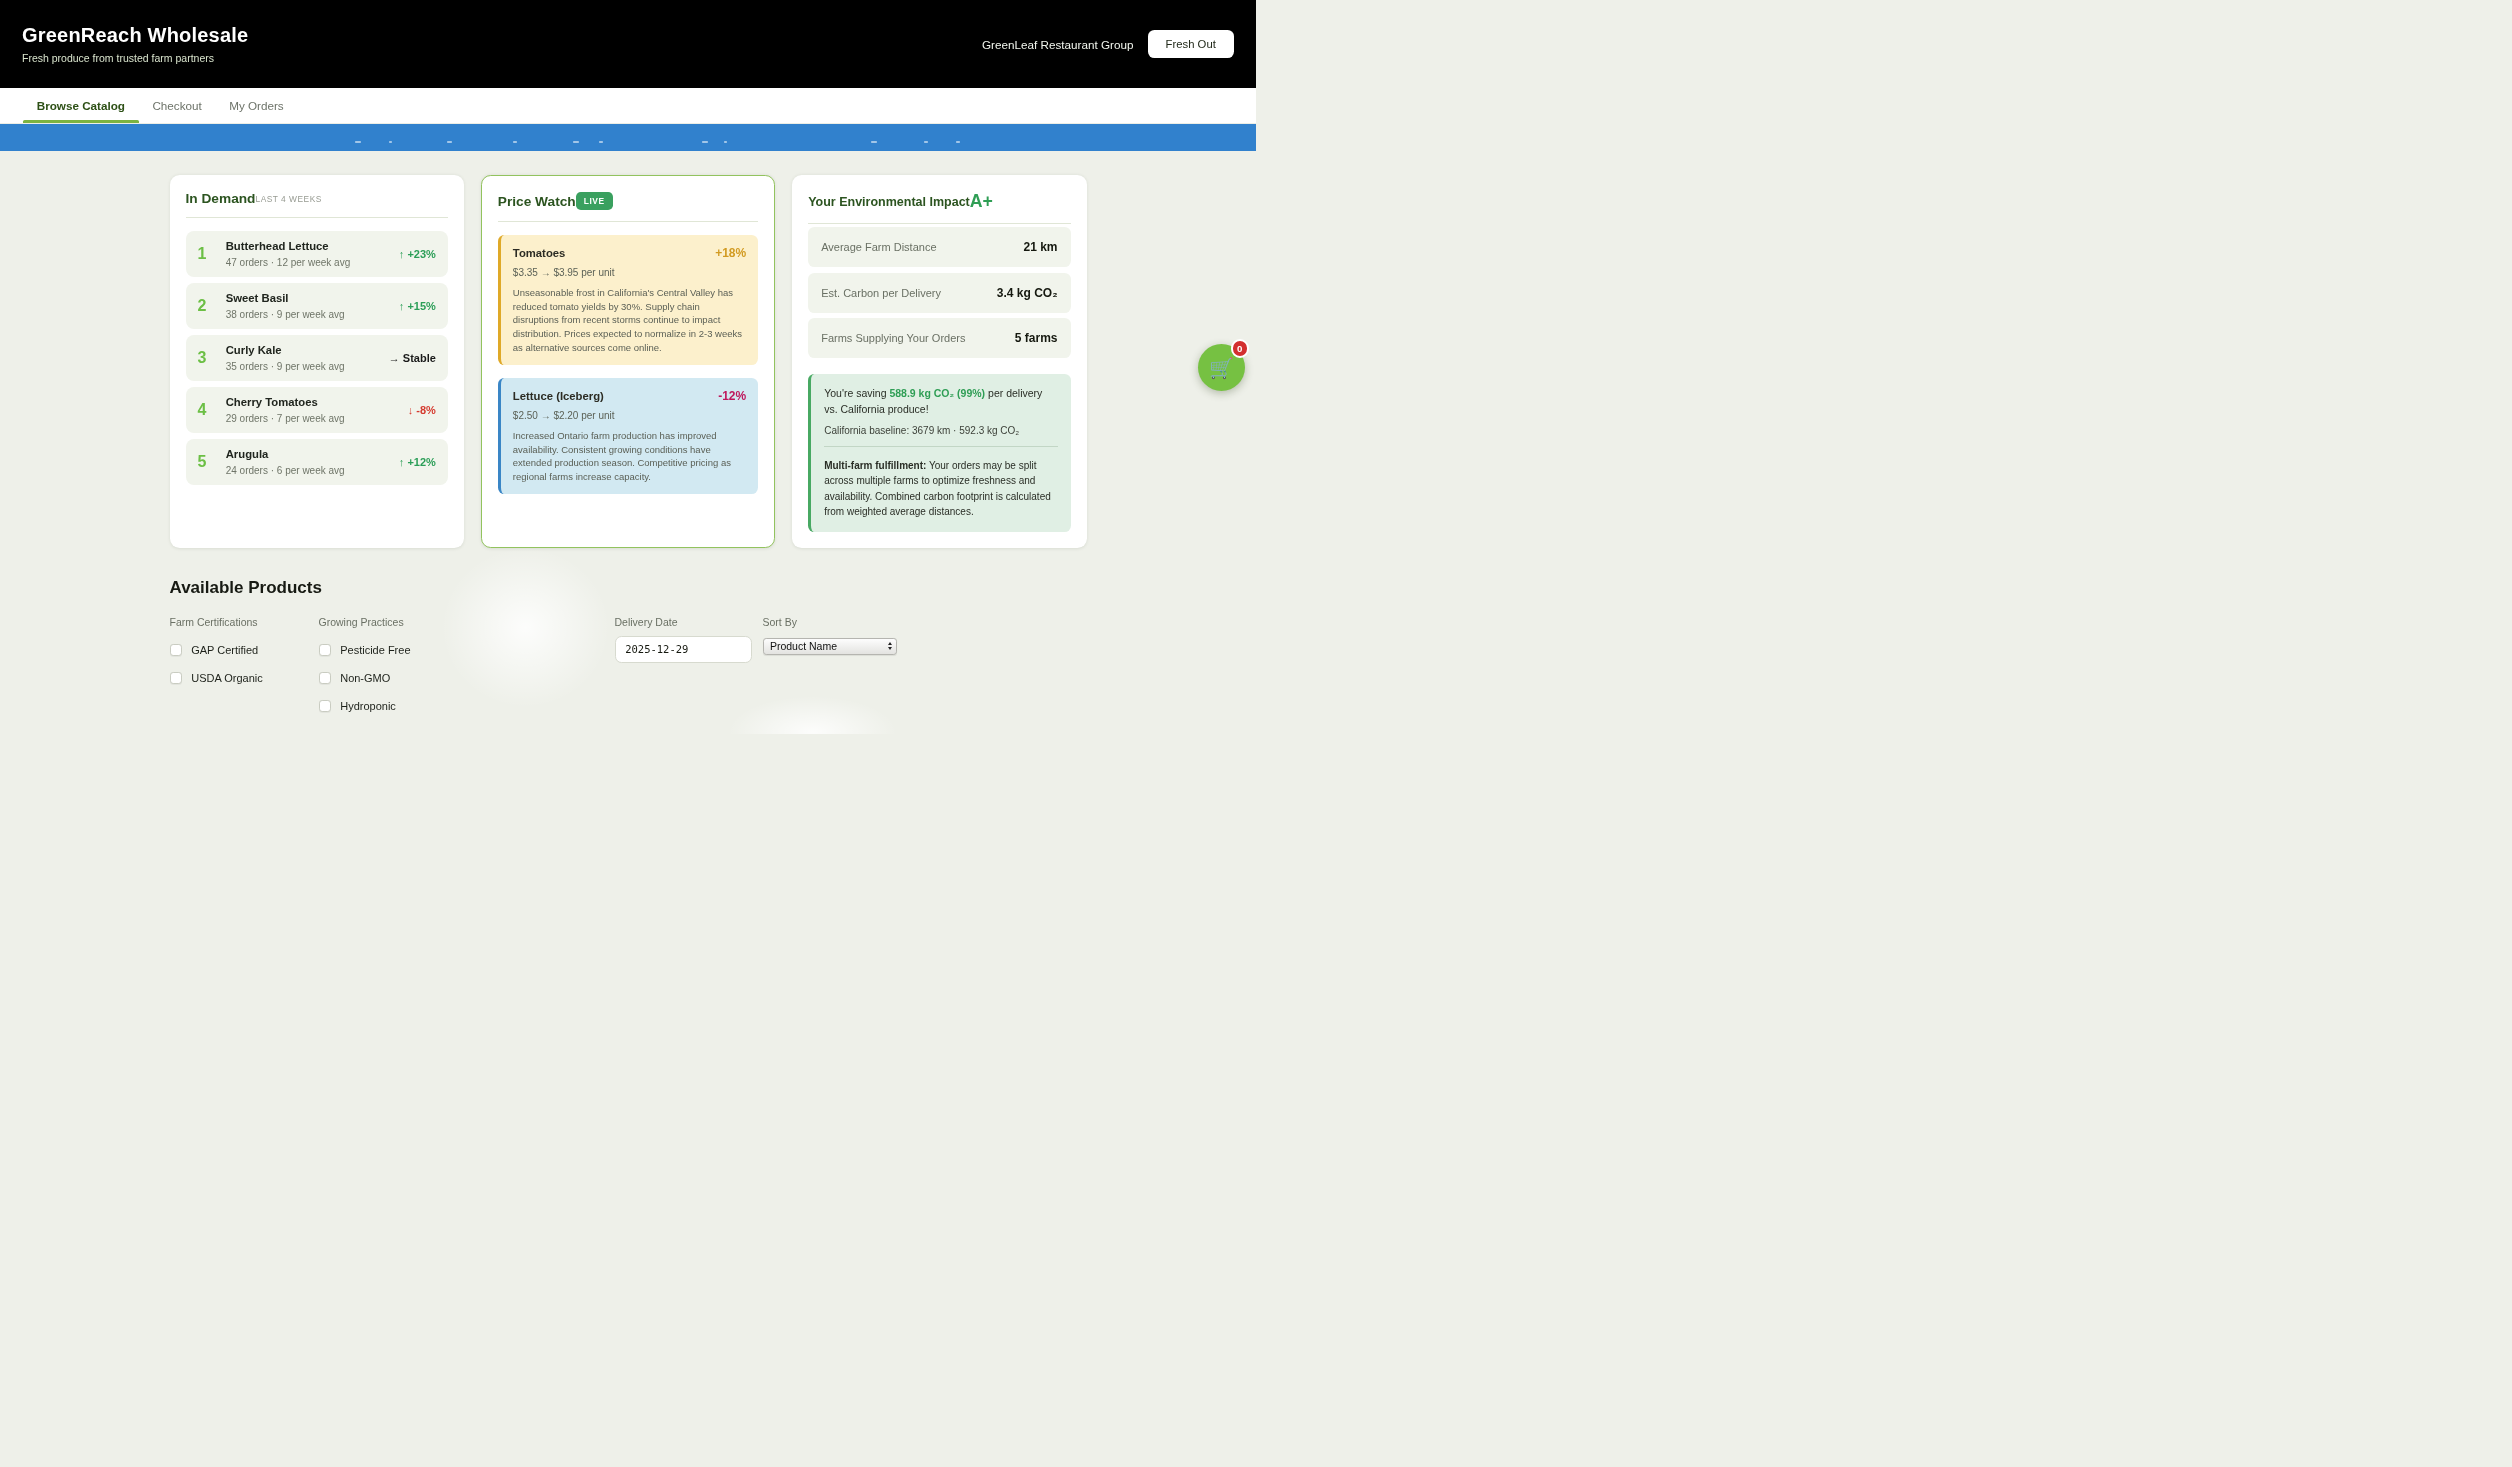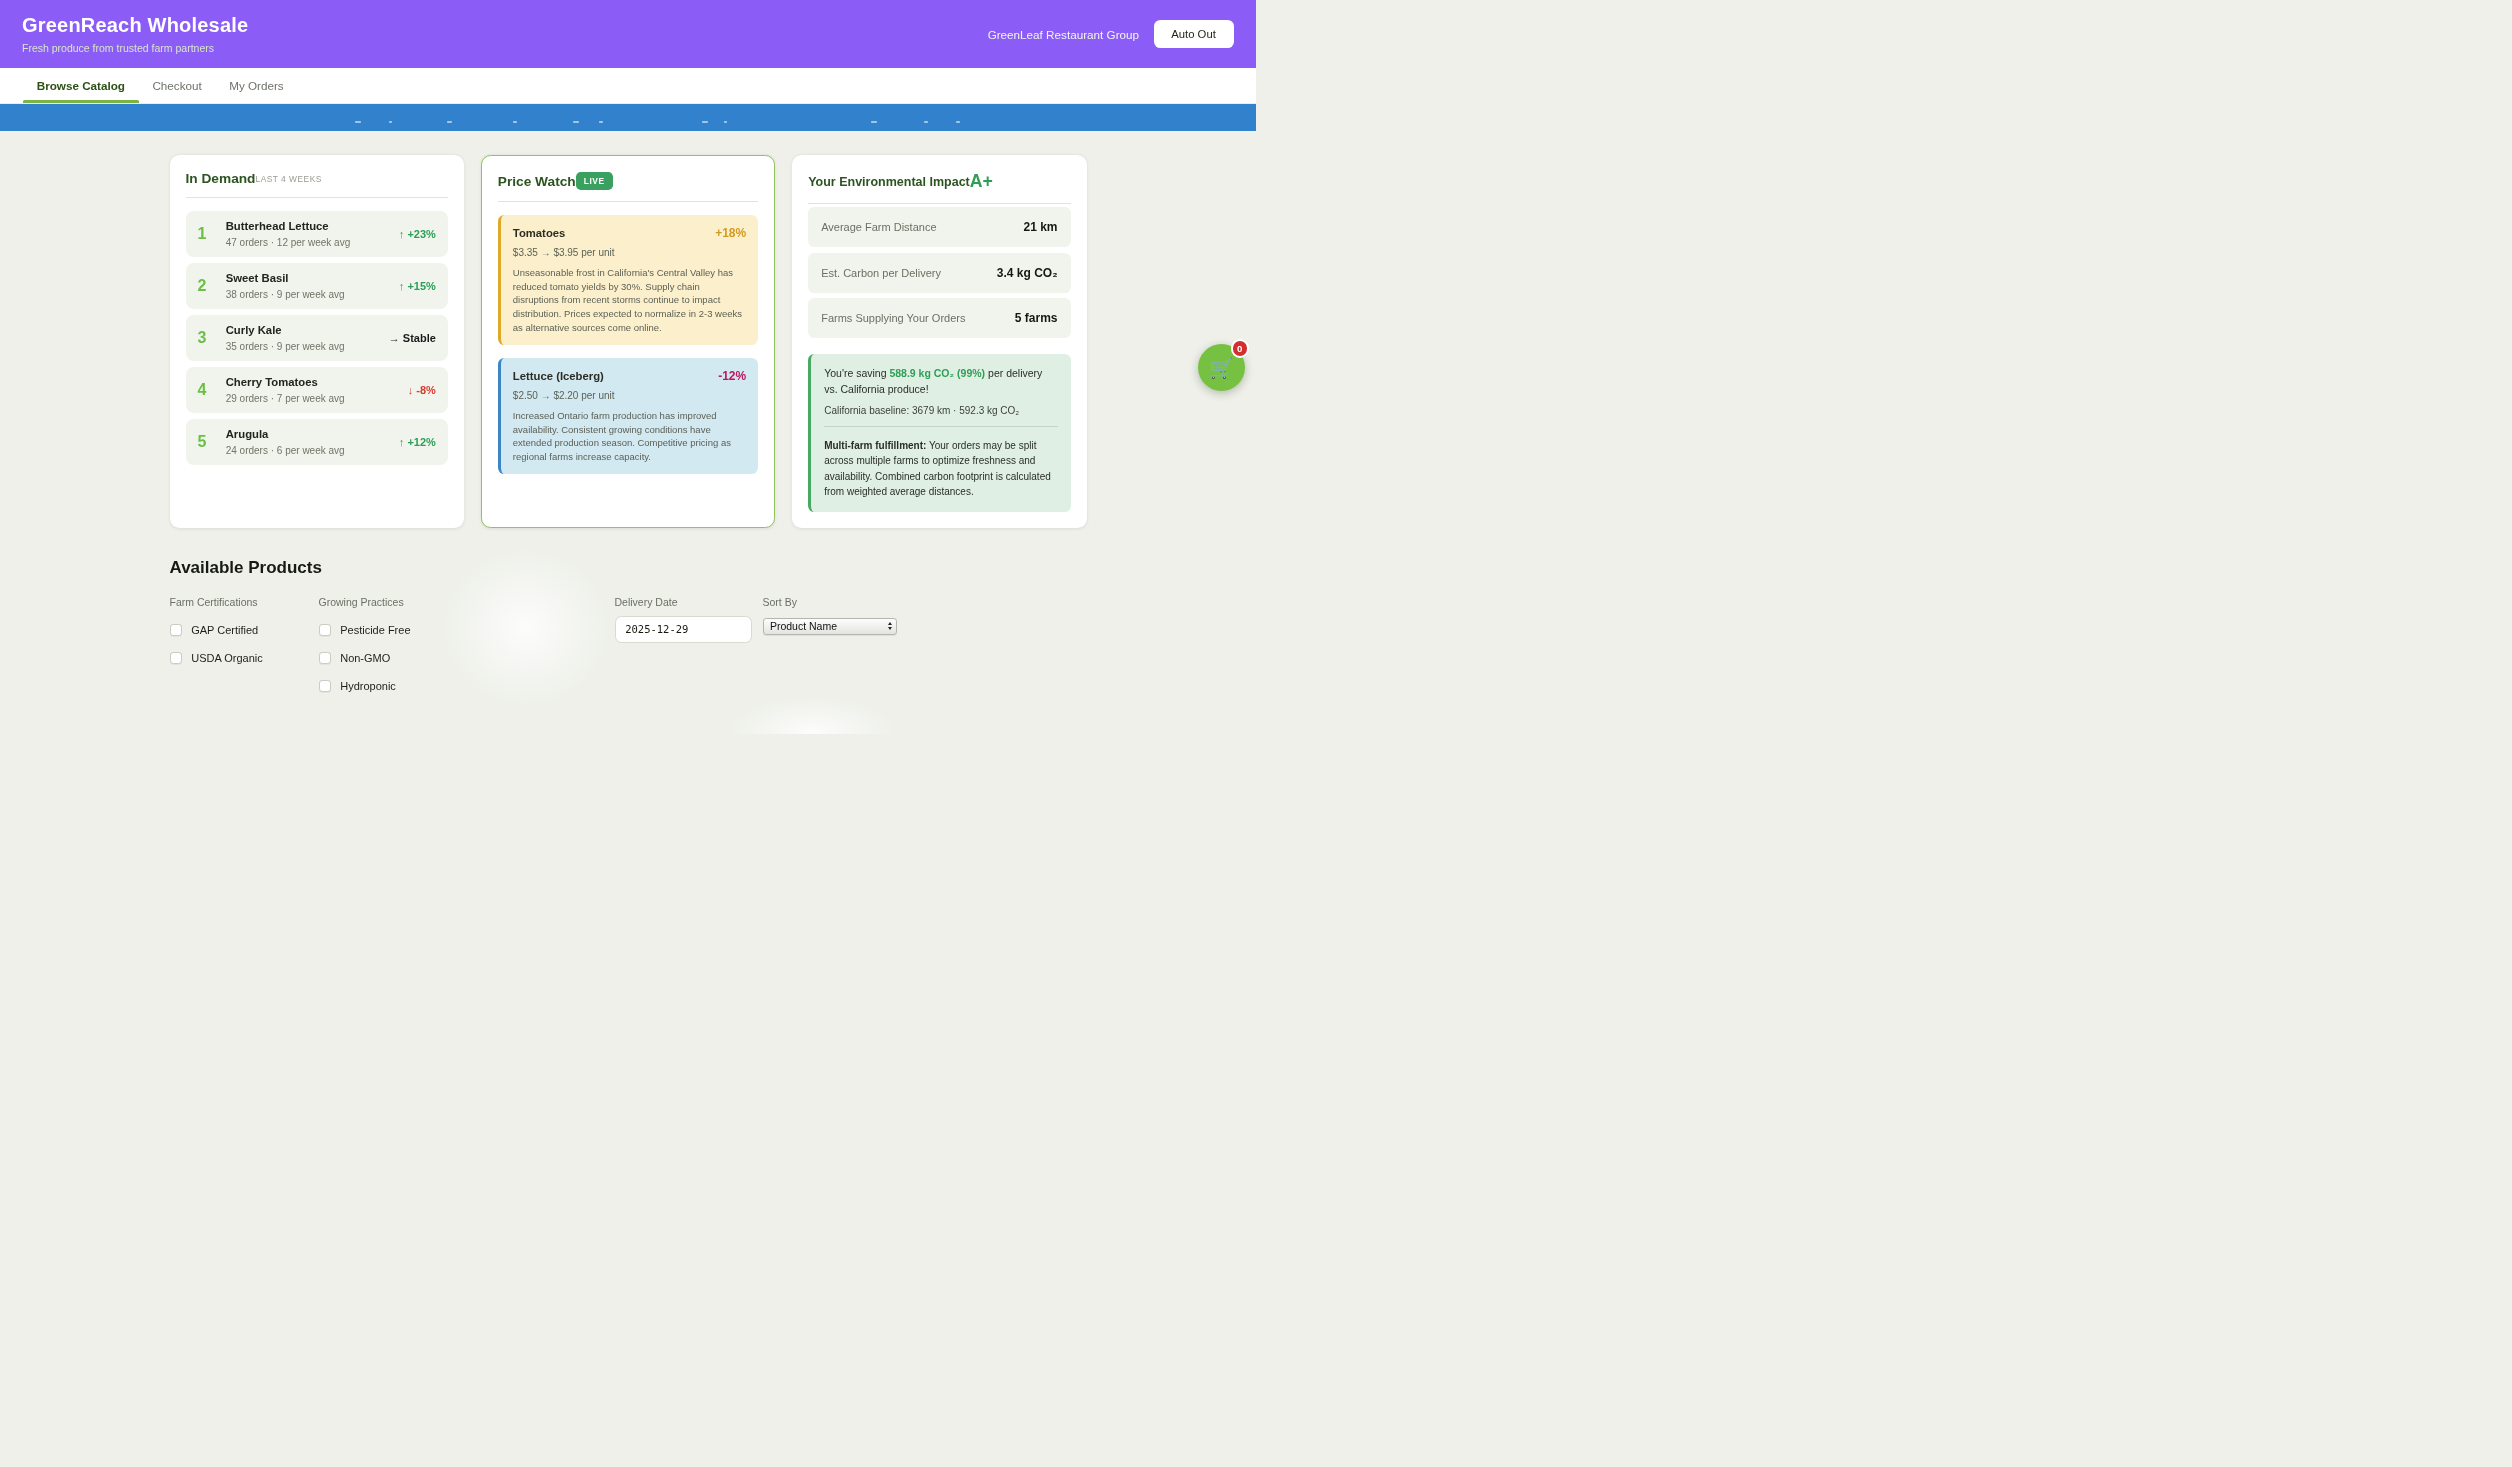--- a/index.html
+++ b/index.html
@@ -6,22 +6,22 @@
   html,body { width:1256px; height:734px; overflow:hidden; }
   body {
     font-family:"Liberation Sans", sans-serif;
     background:#eef0e9;
     color:#20241d;
     position:relative;
   }
 
   
   .header {
-    background:#8b5cf6;
-    height:68px;
+    background:#000000;
+    height:88px;
     display:flex; align-items:center; justify-content:space-between;
     padding:0 22.5px 0 22px;
   }
   .header-left .app-title { color:#ffffff; font-size:20px; font-weight:700; letter-spacing:0.2px; }
   .header-left .app-subtitle { color:#d9e4cd; font-size:10.5px; margin-top:4.8px; }
   .header-right { display:flex; align-items:center; gap:14.5px; }
   .account-name { color:#f2f6ee; font-size:11.7px; }
   .signout-btn {
     background:#ffffff; color:#222a1a; border:none; border-radius:6.4px;
     font-family:inherit; font-size:11.3px; font-weight:500;
@@ -174,21 +174,21 @@
 </head>
 <body>
 
 <div class="header">
   <div class="header-left">
     <div class="app-title">GreenReach Wholesale</div>
     <div class="app-subtitle">Fresh produce from trusted farm partners</div>
   </div>
   <div class="header-right">
     <span class="account-name">GreenLeaf Restaurant Group</span>
-    <button class="signout-btn">Auto Out</button>
+    <button class="signout-btn">Fresh Out</button>
   </div>
 </div>
 
 <div class="nav">
   <div class="nav-tab active">Browse Catalog</div>
   <div class="nav-tab">Checkout</div>
   <div class="nav-tab">My Orders</div>
 </div>
 
 <div class="banner">

